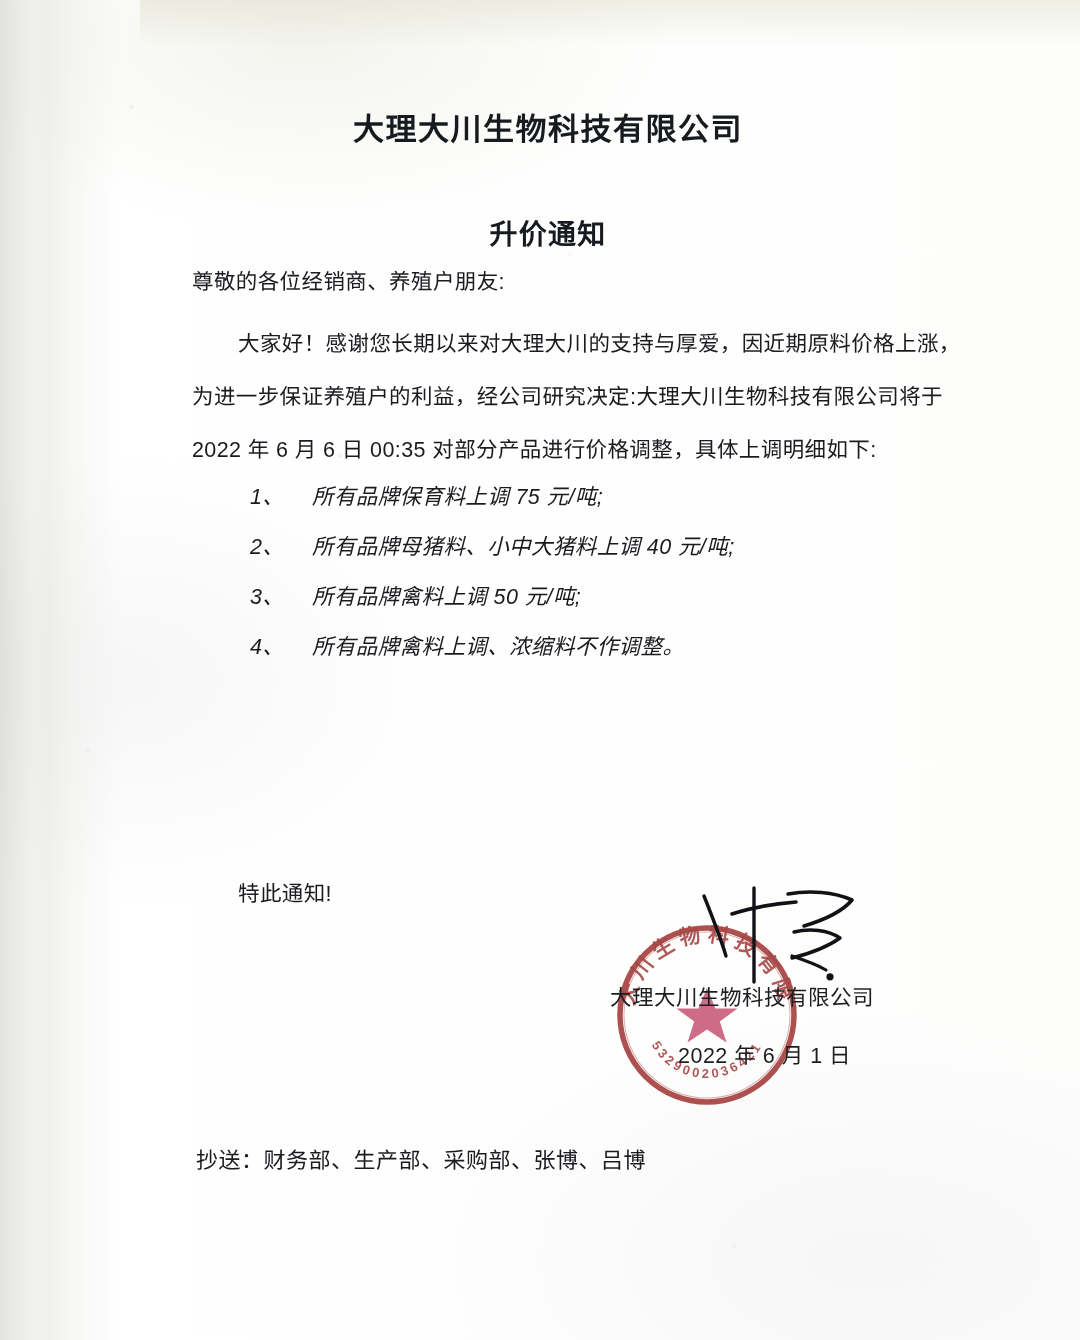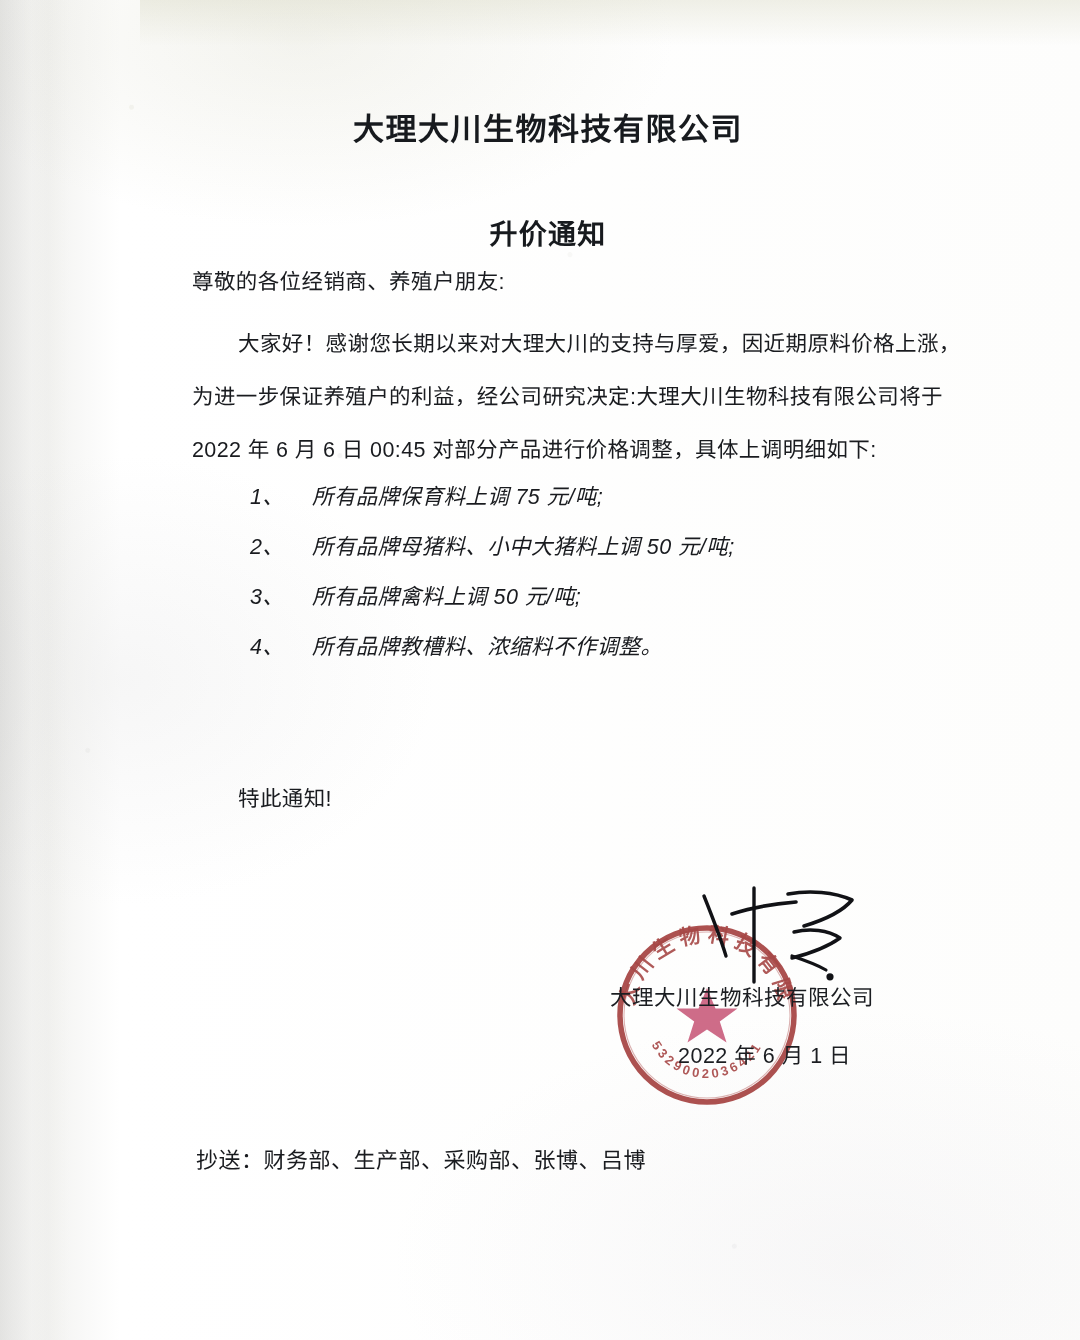--- a/index.html
+++ b/index.html
@@ -118,21 +118,21 @@
     position: absolute;
     left: 192px;
     top: 730px;
     width: 706px;
   }
   .closing .para { line-height: 52px; }
 
   .sign-off {
     position: absolute;
     left: 192px;
-    top: 781px;
+    top: 876px;
     font-size: 21.5px;
     color: #191b1f;
     text-indent: 46px;
     letter-spacing: 0.4px;
     text-align: center;
   }
 
   
   .signature-block {
     position: absolute;
@@ -201,35 +201,35 @@
   <div class="edge-shadow-top"></div>
   <div class="scan-grain"></div>
 
   <div class="doc-title">大理大川生物科技有限公司</div>
   <div class="doc-subtitle">升价通知</div>
 
   <div class="body-block">
     <div class="salutation">尊敬的各位经销商、养殖户朋友:</div>
     <div class="para indent">大家好！感谢您长期以来对大理大川的支持与厚爱，因近期原料价格上涨，</div>
     <div class="para">为进一步保证养殖户的利益，经公司研究决定:大理大川生物科技有限公司将于</div>
-    <div class="para">2022 年 6 月 6 日 00:45 对部分产品进行价格调整，具体上调明细如下:</div>
+    <div class="para">2022 年 6 月 6 日 00:35 对部分产品进行价格调整，具体上调明细如下:</div>
   </div>
 
   <div class="list">
     <div class="list-item">
       <span class="num">1、</span><span>所有品牌保育料上调 75 元/吨;</span>
     </div>
     <div class="list-item">
-      <span class="num">2、</span><span>所有品牌母猪料、小中大猪料上调 50 元/吨;</span>
+      <span class="num">2、</span><span>所有品牌母猪料、小中大猪料上调 40 元/吨;</span>
     </div>
     <div class="list-item">
       <span class="num">3、</span><span>所有品牌禽料上调 50 元/吨;</span>
     </div>
     <div class="list-item">
-      <span class="num">4、</span><span>所有品牌教槽料、浓缩料不作调整。</span>
+      <span class="num">4、</span><span>所有品牌禽料上调、浓缩料不作调整。</span>
     </div>
   </div>
 
 
   <div class="sign-off">特此通知!</div>
 
   <div class="signature-block">
 
     <svg class="seal" viewBox="0 0 190 190">
       <defs>

